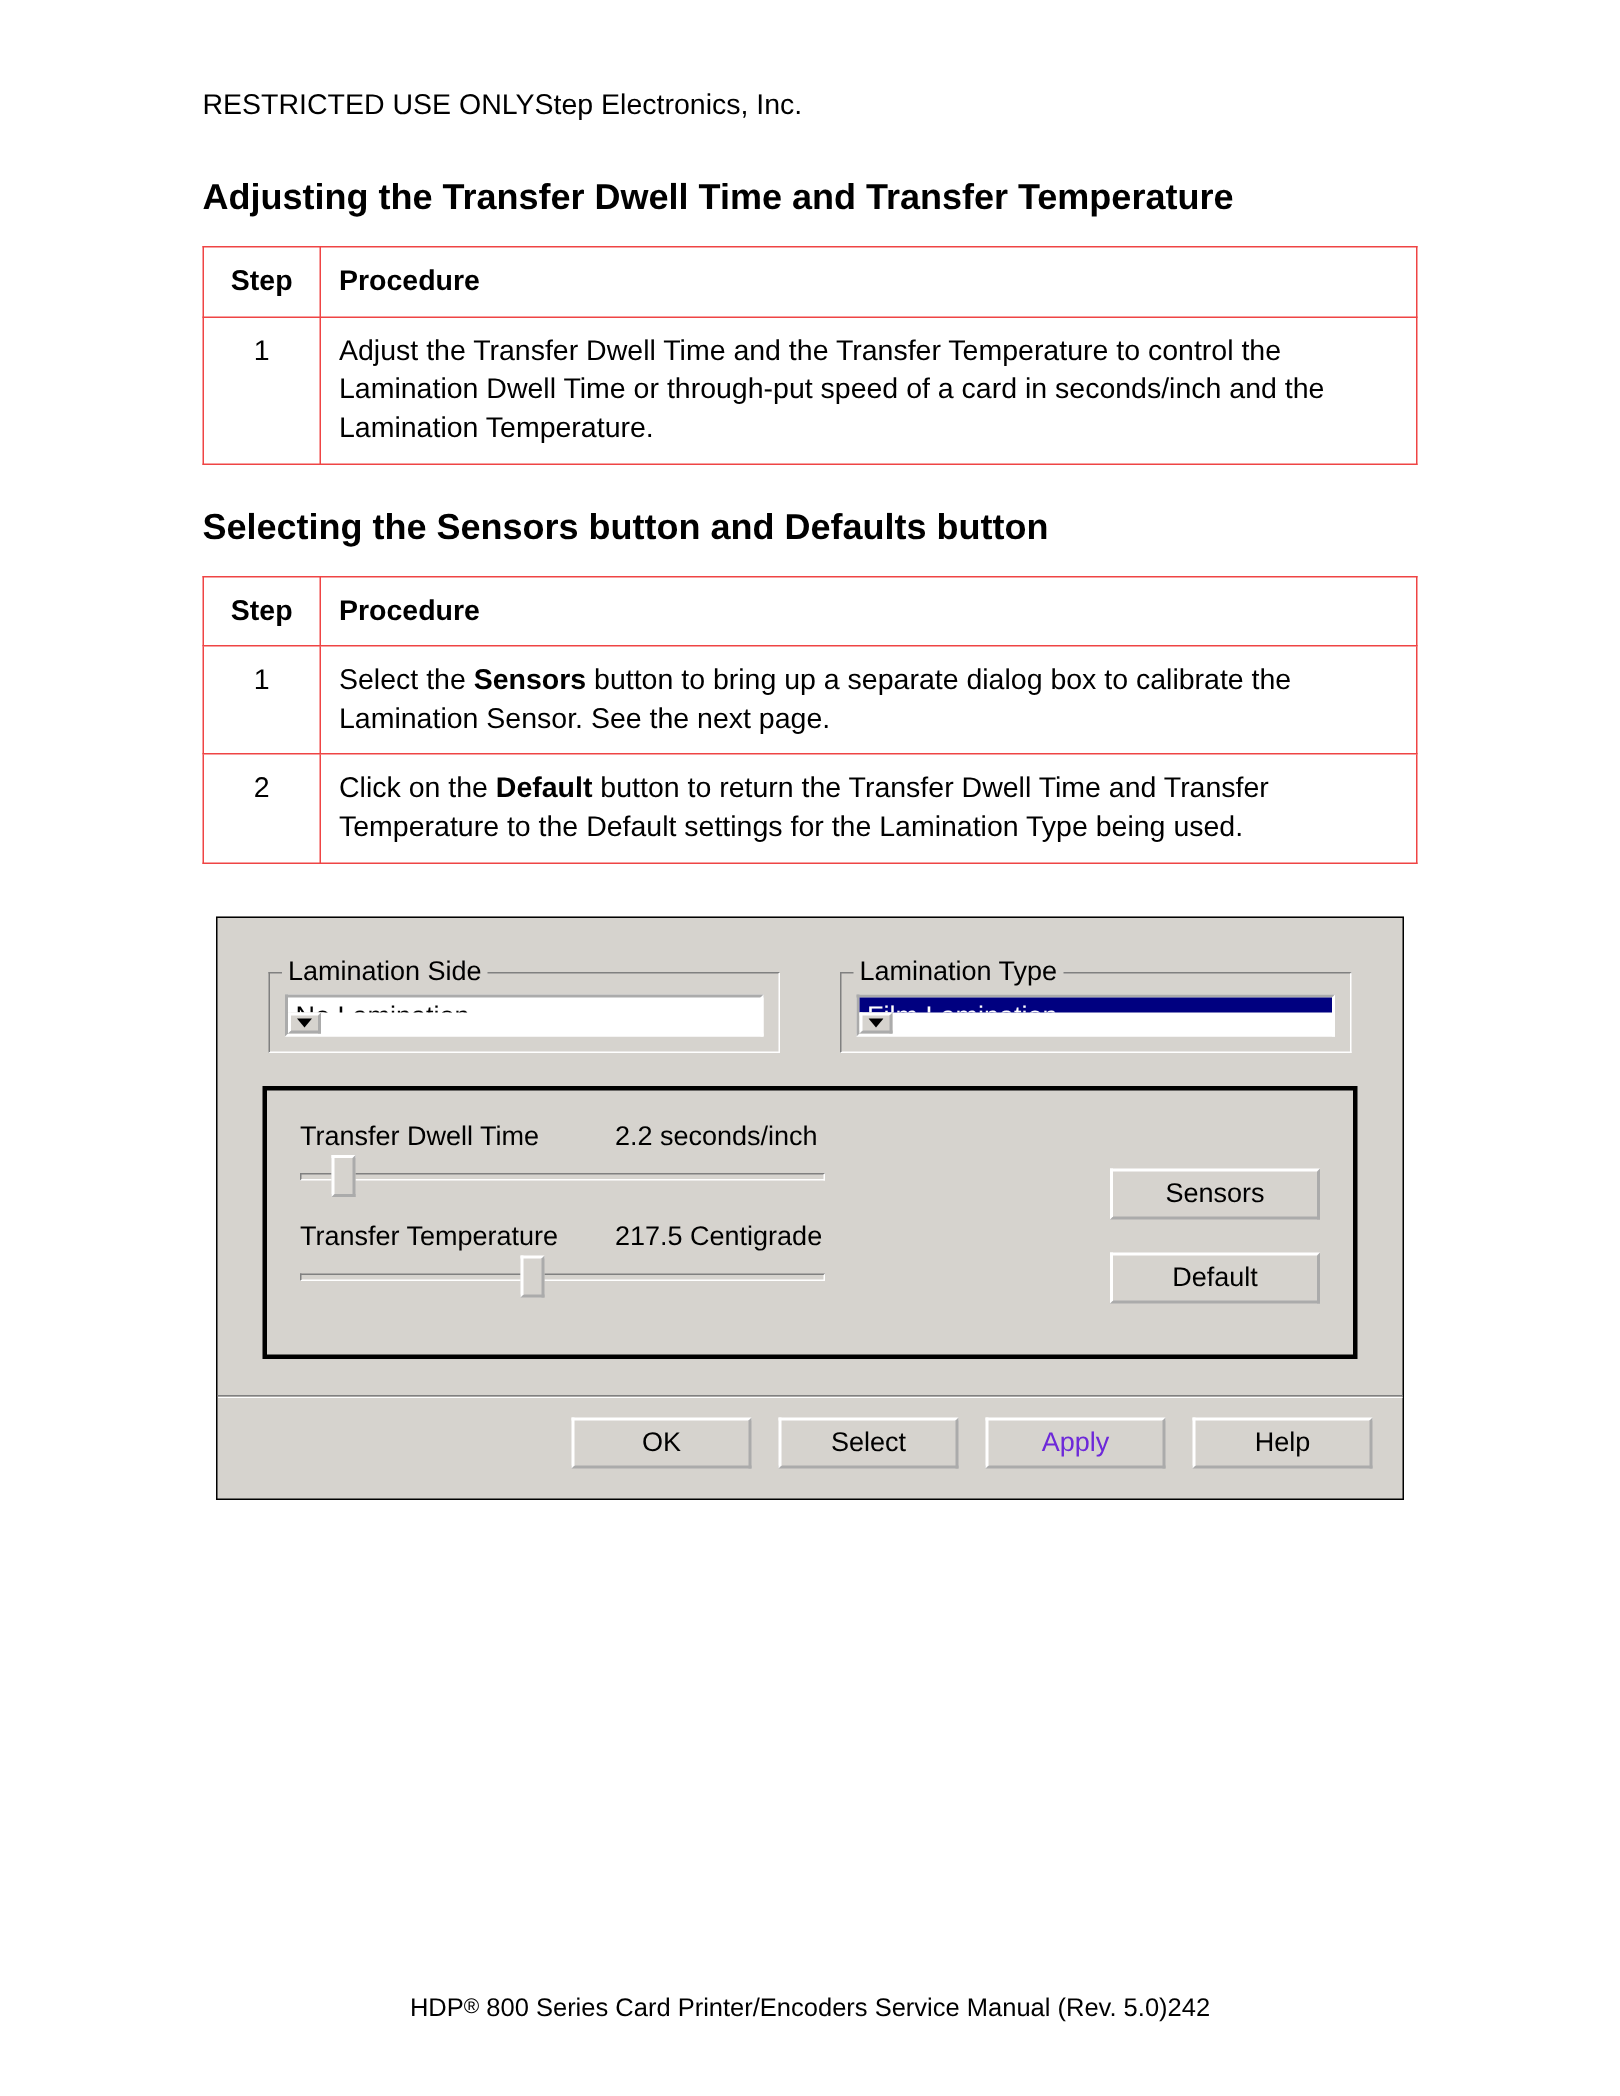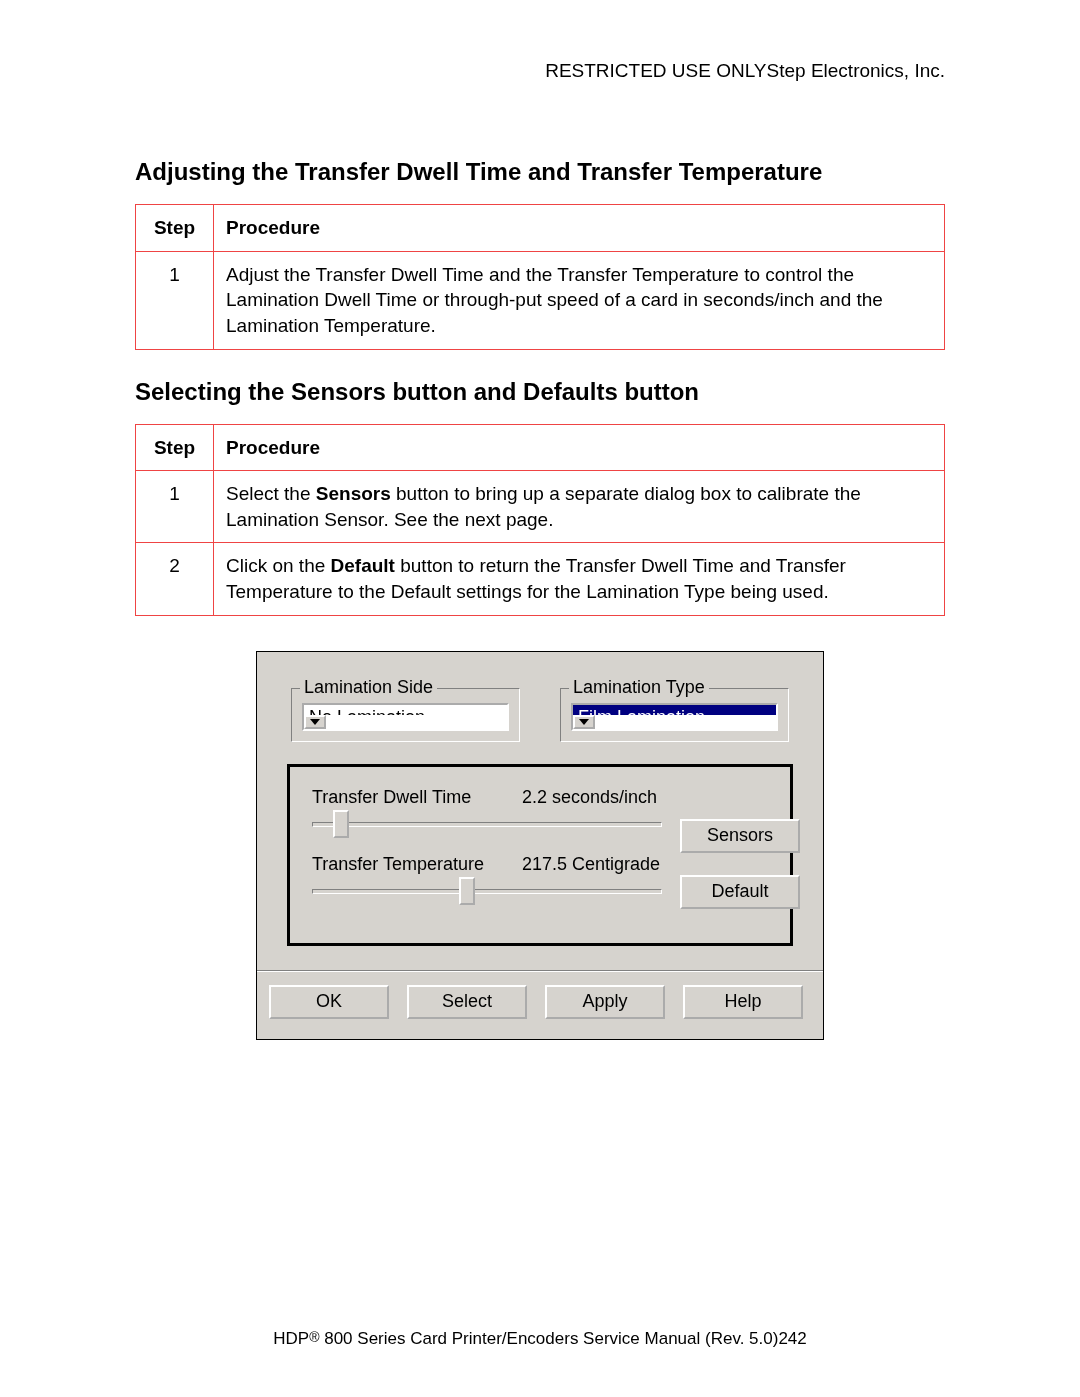--- a/index.html
+++ b/index.html
@@ -10,23 +10,23 @@
     color: #000;
     width: 1080px;
     height: 1397px;
     position: relative;
   }
   .page {
     padding: 60px 135px 50px 135px;
   }
   .header-row {
     display: flex;
-    justify-content: flex-end;
+    justify-content: flex-start;
     font-size: 19px;
-    margin-bottom: 76px;
+    margin-bottom: 36px;
   }
   .section-heading {
     font-size: 24px;
     font-weight: bold;
     margin: 0 0 18px 0;
   }
   .second-heading { margin-top: 28px; }
   table.proc {
     border-collapse: collapse;
     width: 100%;
@@ -46,21 +46,21 @@
   .bold { font-weight: bold; }
 
   
   .dialog-wrap {
     margin-top: 35px;
     margin-bottom: 60px;
     display: flex;
     justify-content: center;
   }
   .dialog {
-    width: 568px;
+    width: 792px;
     background: #d6d3ce;
     border: 1px solid #000;
     font-family: Tahoma, Arial, sans-serif;
     font-size: 18px;
     color: #000;
     padding: 0;
   }
   .dialog-upper {
     display: flex;
     gap: 40px;
@@ -163,21 +163,21 @@
     background: #d6d3ce;
     border: 2px outset #fff;
     height: 34px;
     display: flex;
     align-items: center;
     justify-content: center;
     font-size: 18px;
     padding: 0 10px;
     min-width: 120px;
   }
-  .btn.disabled { color: #000000; }
+  .btn.disabled { color: #6d28d9; }
   .dialog-buttons {
     border-top: 1px solid #808080;
     box-shadow: inset 0 1px 0 #fff;
     padding: 14px 20px 20px 20px;
     display: flex;
     justify-content: flex-end;
     gap: 18px;
   }
 
   .footer-row {

